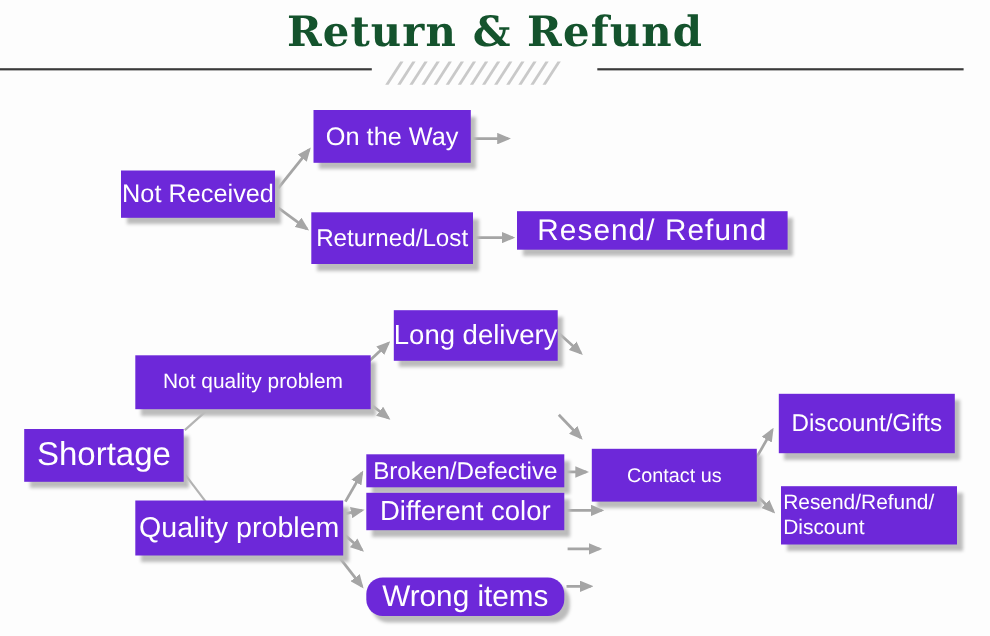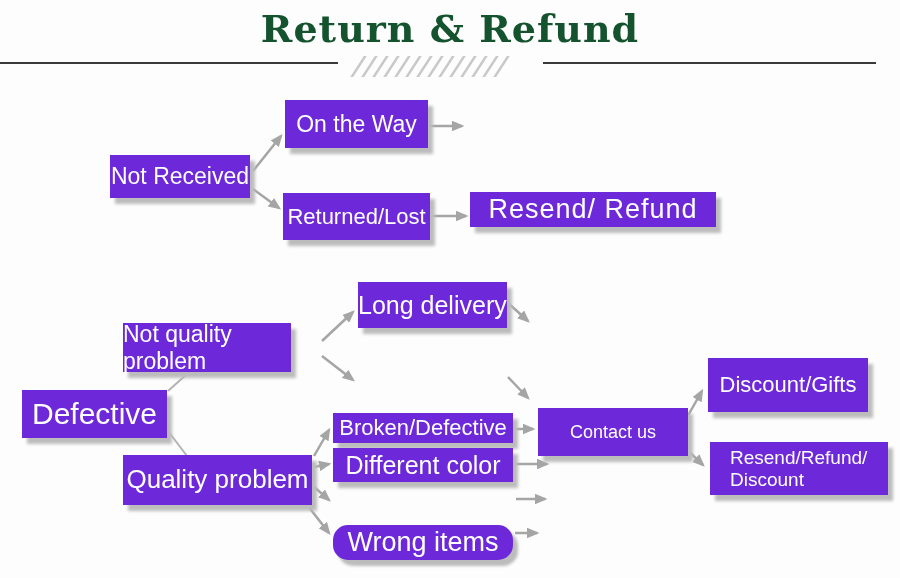--- a/index.html
+++ b/index.html
@@ -38,32 +38,32 @@
     display:flex;align-items:center;justify-content:center;
     box-shadow:5px 6px 3px #bcbcbc;white-space:pre-line;
     font-family:"Liberation Sans",sans-serif;line-height:1.15;
   }
   #n-not-received   {left:110px;top:155px;width:140px;height:43px;font-size:23px;}
   #n-on-the-way     {left:285px;top:100px;width:143px;height:48px;font-size:23px;}
   #n-pls-wait       {left:468px;top:100px;width:244px;height:48px;font-size:25px;}
   #n-returned-lost  {left:283px;top:193px;width:147px;height:47px;font-size:22px;}
   #n-resend-refund  {left:470px;top:192px;width:246px;height:35px;font-size:27px;letter-spacing:1px;}
   #n-received       {left:22px; top:390px;width:145px;height:48px;font-size:30px;}
-  #n-not-quality    {left:123px;top:323px;width:168px;height:49px;font-size:23px;}
+  #n-not-quality    {left:123px;top:323px;width:214px;height:49px;font-size:19px;}
   #n-quality        {left:123px;top:455px;width:189px;height:50px;font-size:26px;}
   #n-long-delivery  {left:358px;top:282px;width:149px;height:46px;font-size:25px;justify-content:flex-start;}
   #n-dont-like      {left:360px;top:357px;width:145px;height:46px;font-size:25px;}
   #n-broken         {left:333px;top:413px;width:180px;height:30px;font-size:22px;}
   #n-different      {left:333px;top:448px;width:180px;height:34px;font-size:25px;}
   #n-shortage       {left:333px;top:488px;width:180px;height:30px;font-size:25px;}
   #n-wrong          {left:333px;top:525px;width:180px;height:35px;font-size:27px;border-radius:15px;}
   #n-contact        {left:538px;top:408px;width:150px;height:48px;font-size:18px;}
   #n-discount-gifts {left:708px;top:358px;width:160px;height:54px;font-size:22px;}
   #n-resend-discount{left:710px;top:442px;width:158px;height:53px;font-size:19px;
-                     justify-content:flex-start;padding-left:20px;text-align:left;}
+                     justify-content:flex-start;padding-left:2px;text-align:left;}
 </style>
 </head>
 <body>
 
 <div class="canvas">
 
   <div class="title">Return &amp; Refund</div>
   <div class="rule rule-left"></div>
   <div class="slashes">
     <i></i>
@@ -108,21 +108,21 @@
     <line x1="516" y1="499" x2="545" y2="499" marker-end="url(#arw)"></line>
     <line x1="515" y1="533" x2="537" y2="533" marker-end="url(#arw)"></line>
     <line x1="682" y1="426" x2="702" y2="391" marker-end="url(#arw)"></line>
     <line x1="683" y1="446" x2="703" y2="465" marker-end="url(#arw)"></line>
   </svg>
 
   <div class="node" id="n-not-received">Not Received</div>
   <div class="node" id="n-on-the-way">On the Way</div>
   <div class="node" id="n-returned-lost">Returned/Lost</div>
   <div class="node" id="n-resend-refund">Resend/ Refund</div>
-  <div class="node" id="n-received">Defective</div>
+  <div class="node" id="n-received">Shortage</div>
   <div class="node" id="n-not-quality">Not quality problem</div>
   <div class="node" id="n-quality">Quality problem</div>
   <div class="node" id="n-long-delivery">Long delivery</div>
   <div class="node" id="n-broken">Broken/Defective</div>
   <div class="node" id="n-different">Different color</div>
   <div class="node" id="n-wrong">Wrong items</div>
   <div class="node" id="n-contact">Contact us</div>
   <div class="node" id="n-discount-gifts">Discount/Gifts</div>
   <div class="node" id="n-resend-discount">Resend/Refund/
 Discount</div>

